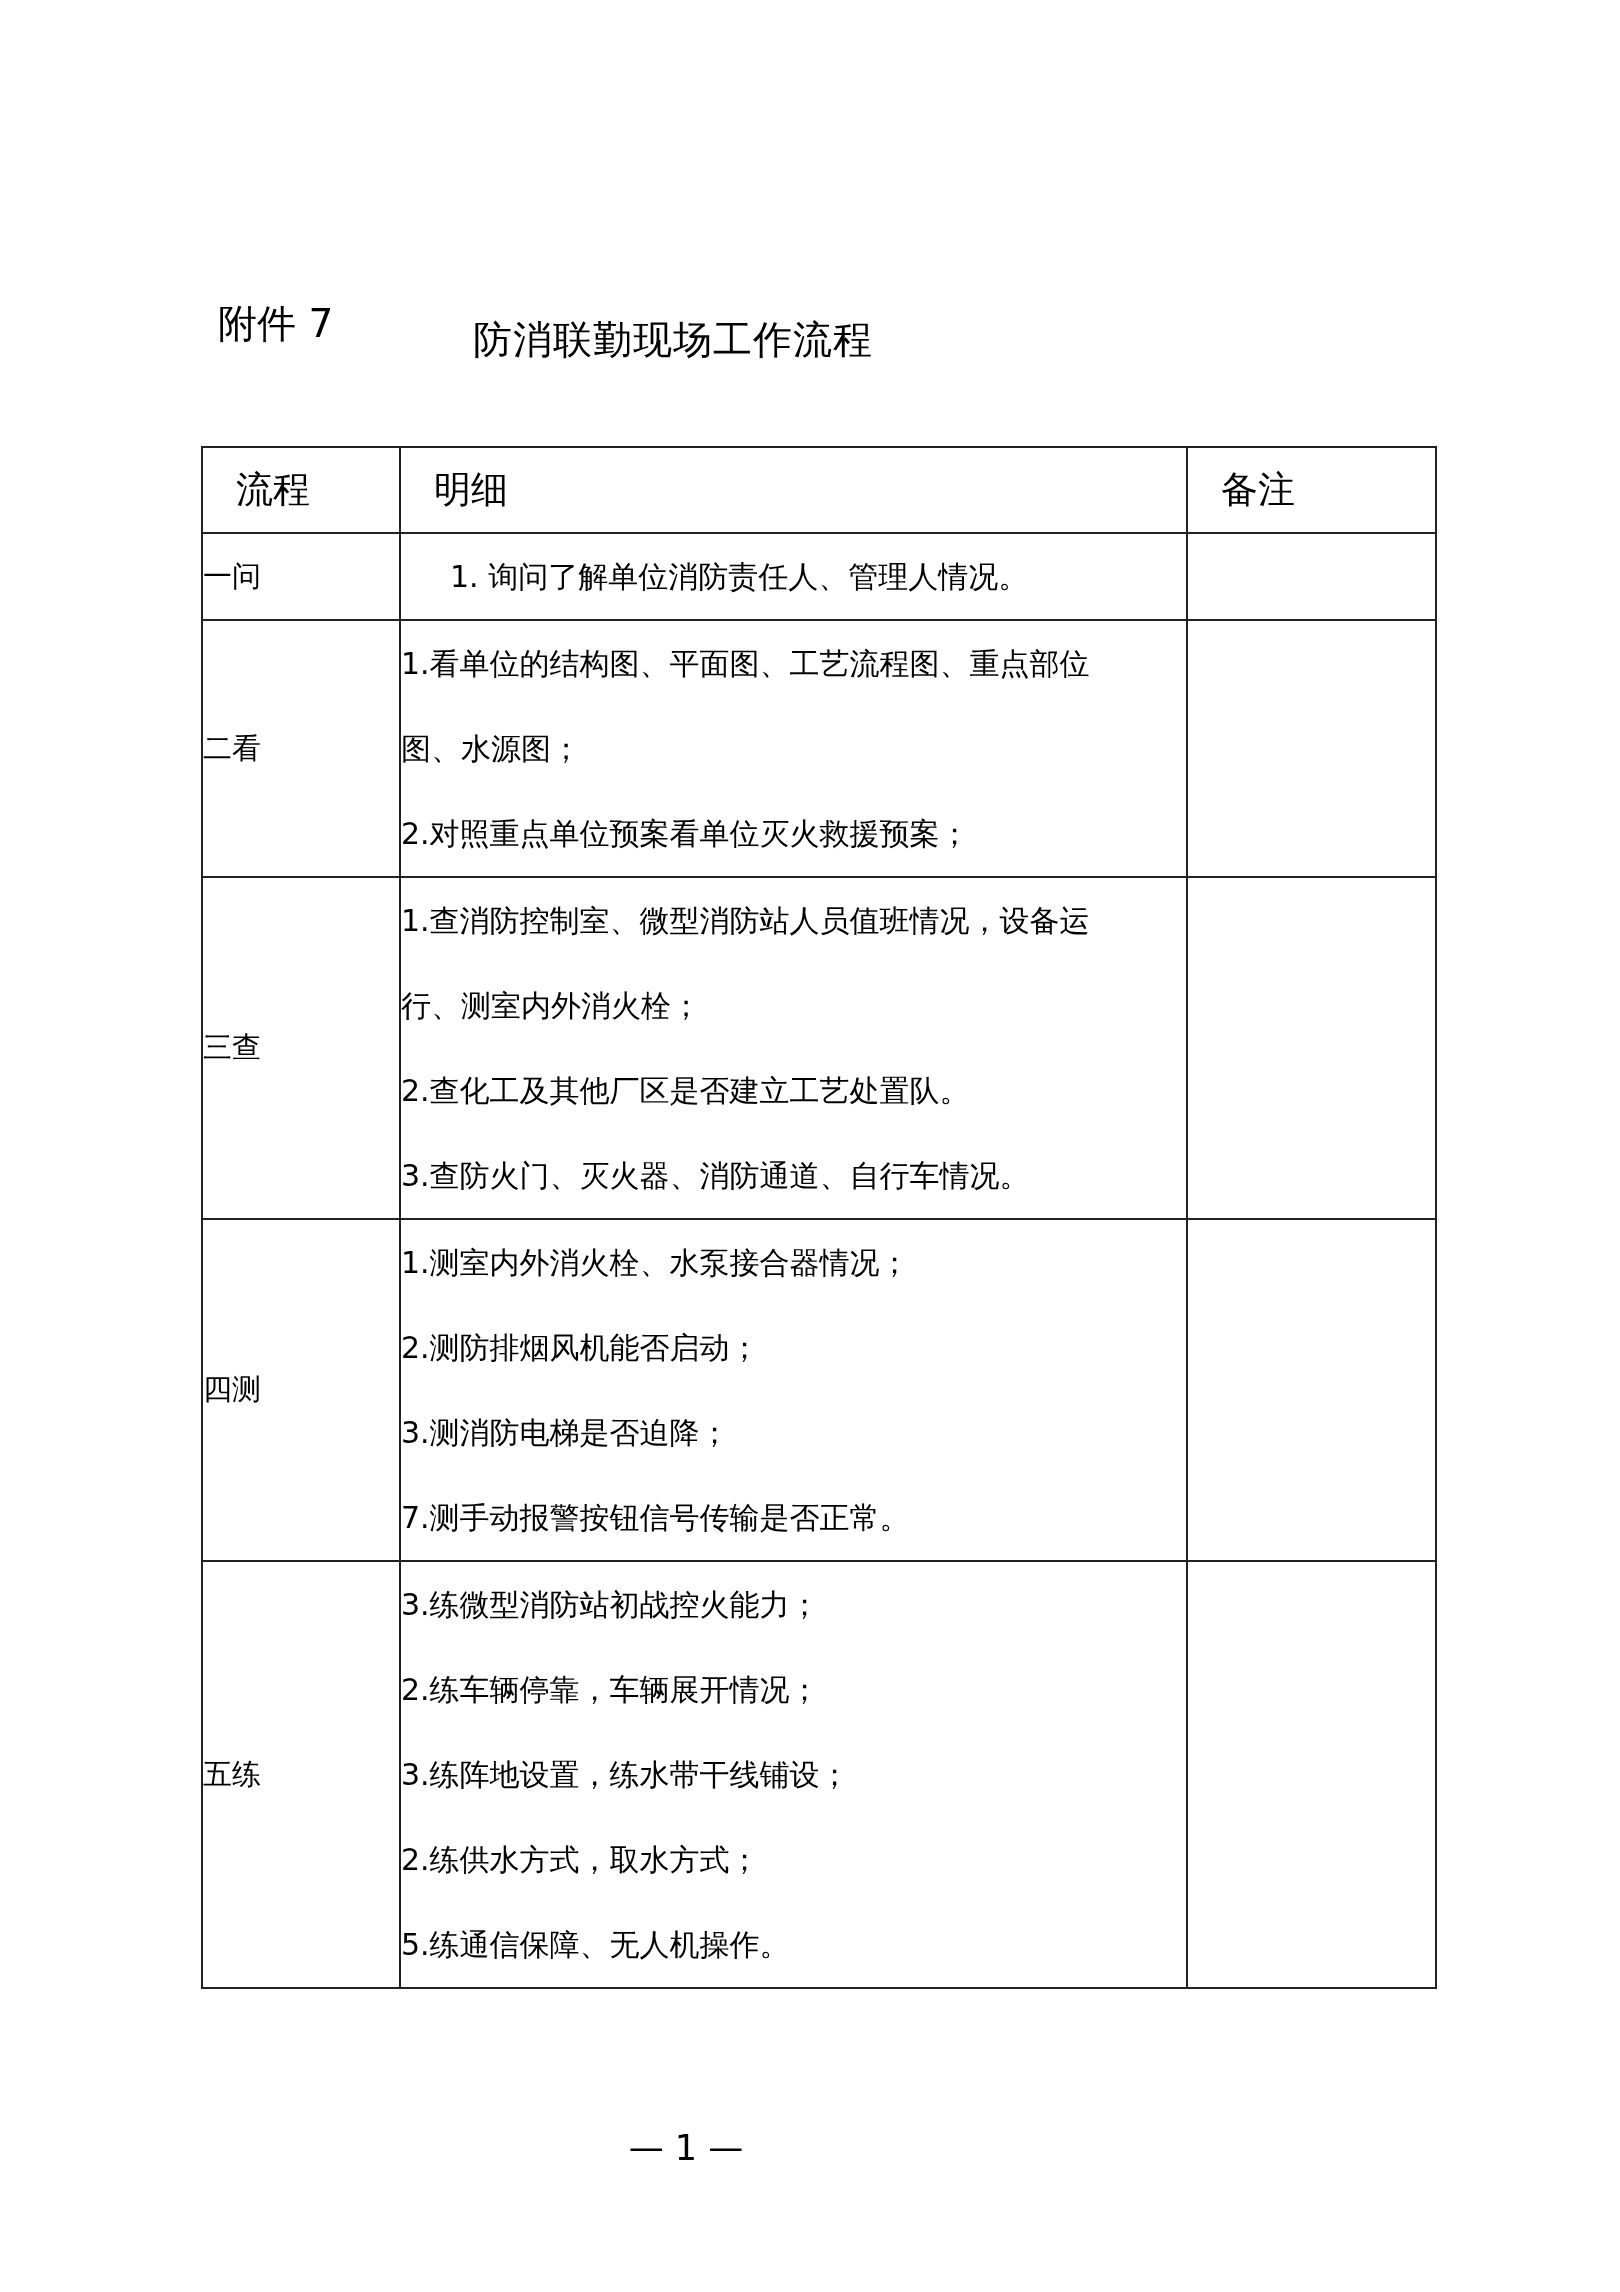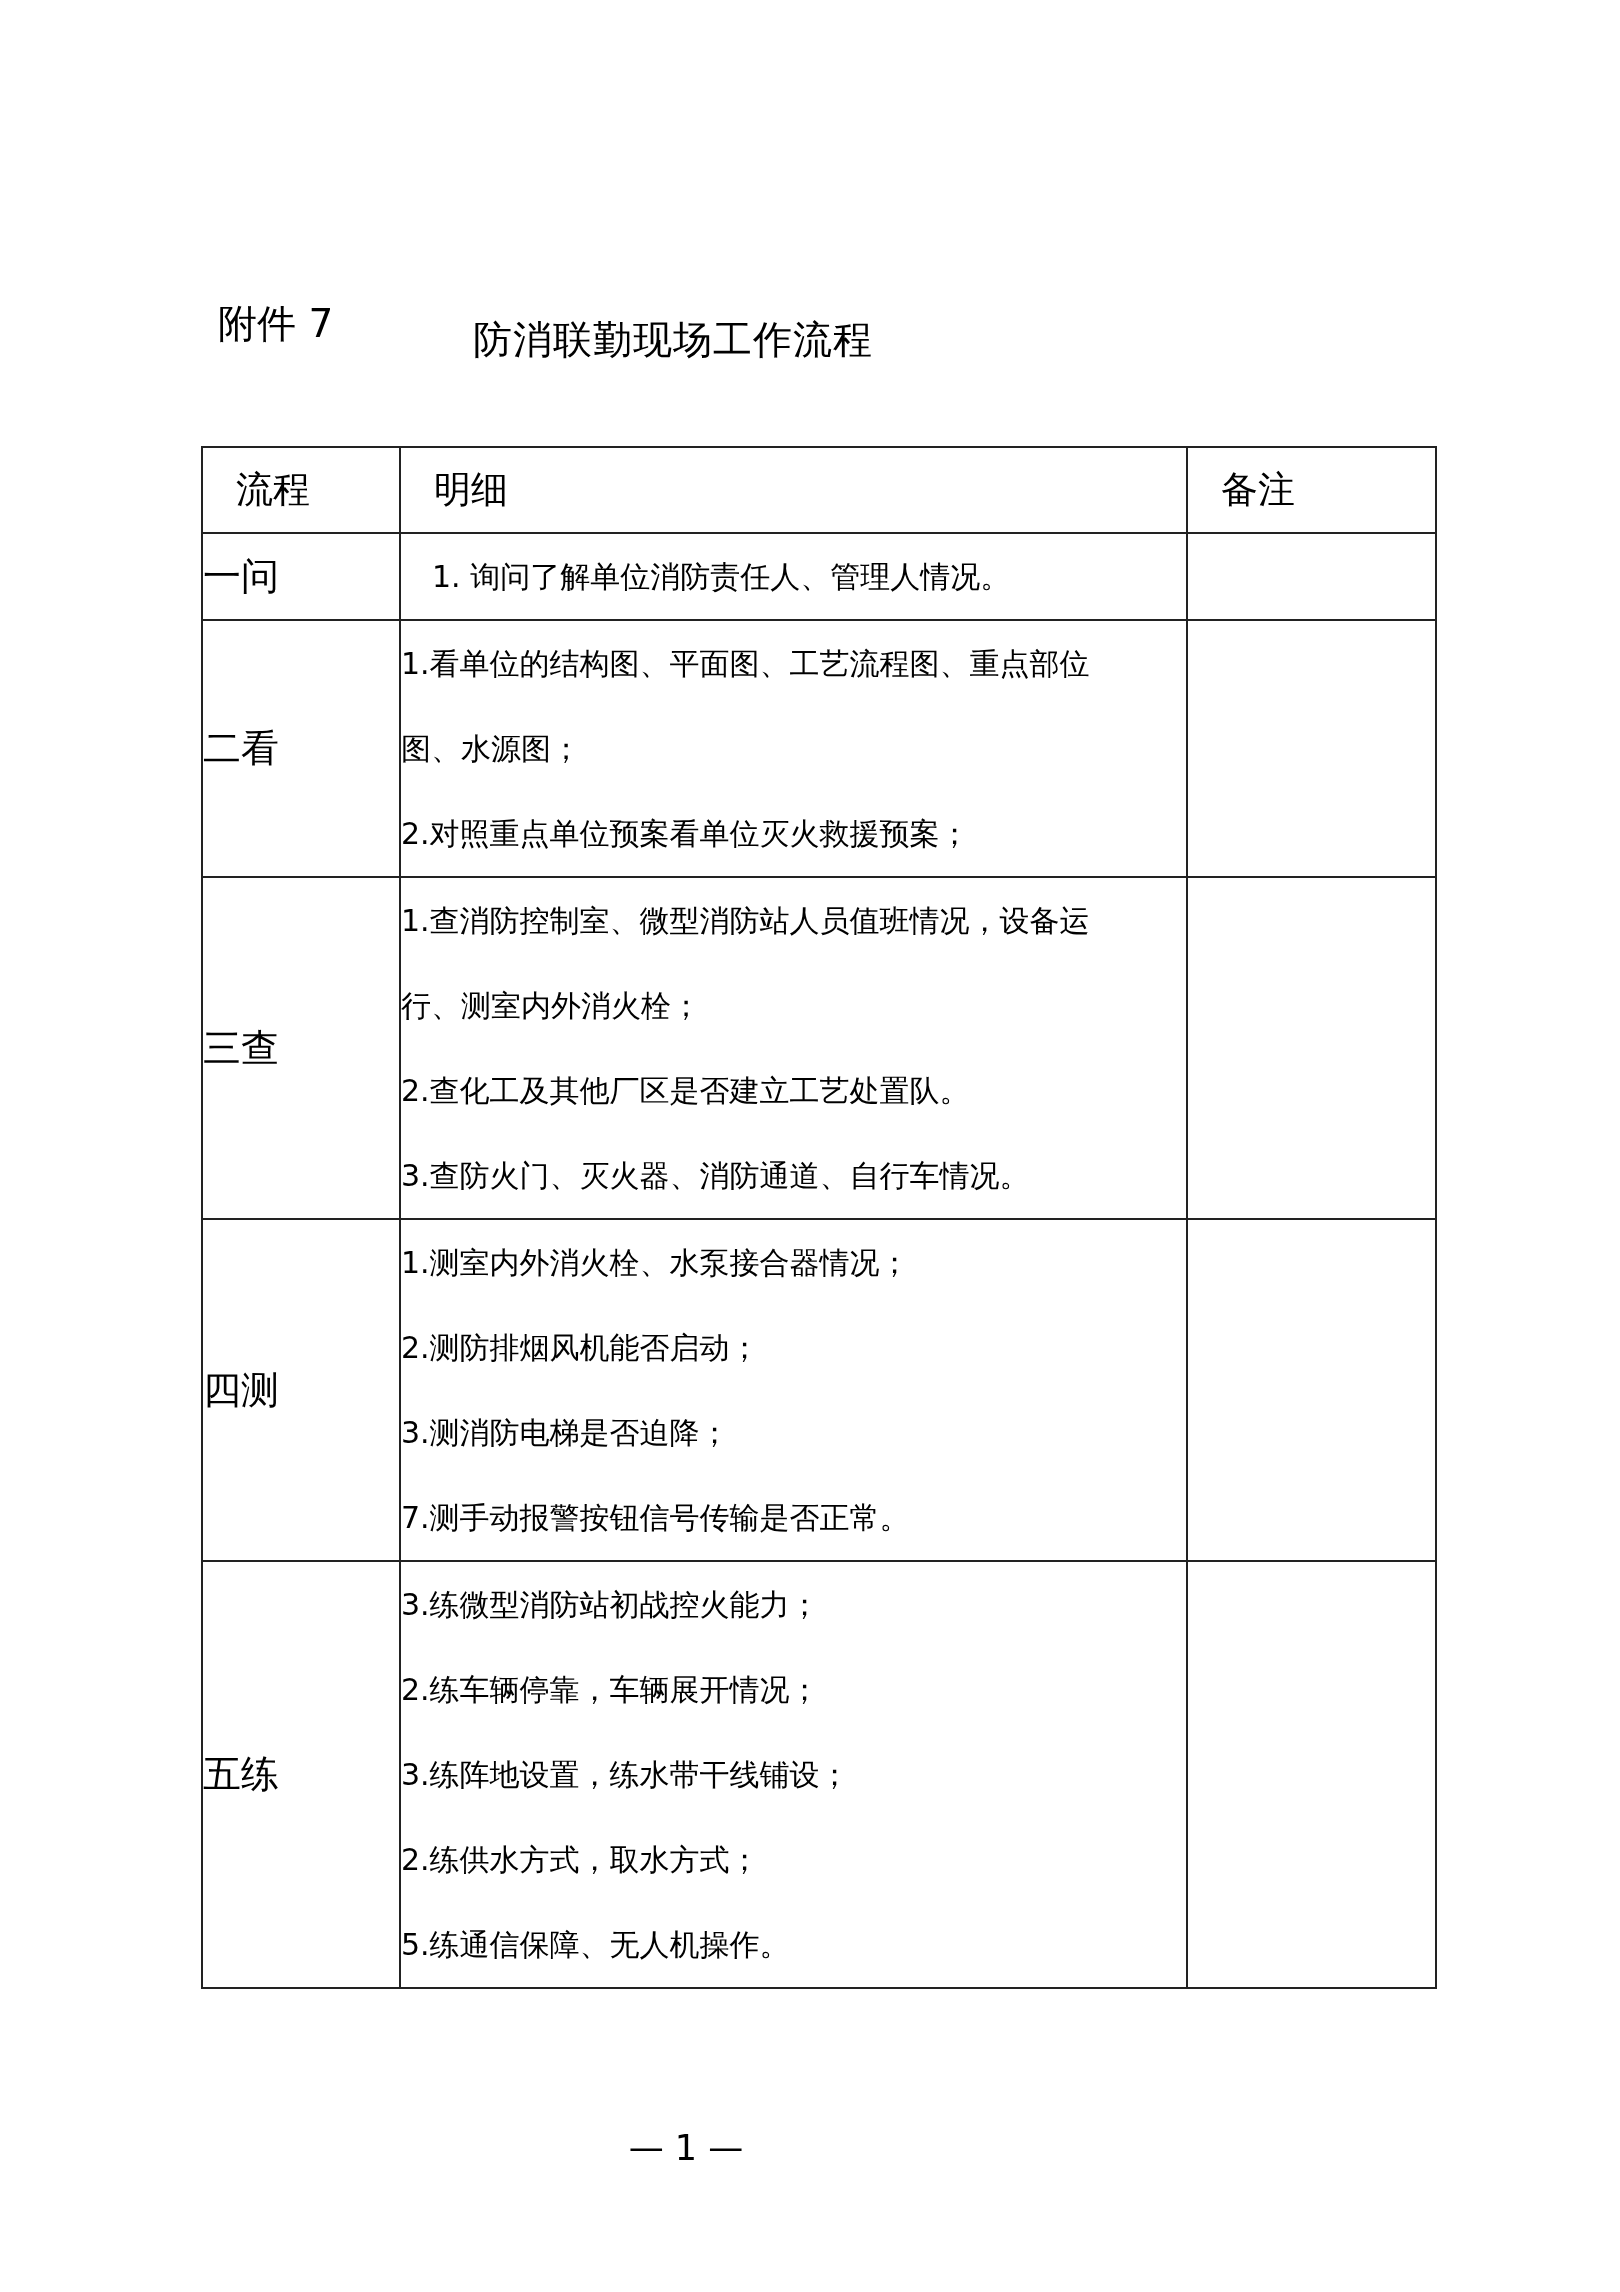--- a/index.html
+++ b/index.html
@@ -20,26 +20,26 @@
     width: 1234px; border-collapse: collapse; table-layout: fixed;
   }
   table.flow td, table.flow th {
     border: 2px solid #222222; padding: 0; vertical-align: middle;
     font-weight: normal; text-align: left;
   }
   col.c1 { width: 198px; }
   col.c2 { width: 787px; }
   col.c3 { width: 249px; }
   tr.head th { height: 84px; font-size: 37px; padding-left: 33px; }
-  td.label { font-size: 38px; padding-left: 15.7px; margin-top: 16px; }
+  td.label { font-size: 29px; padding-left: 15.7px; margin-top: 16px; }
   td.detail { padding: 0 9.8px 0 9.8px; }
   td.detail .line {
     font-size: 30px; height: 85px; line-height: 85px; white-space: nowrap;
   }
-  td.detail.indent .line { padding-left: 31px; }
+  td.detail.indent .line { padding-left: 49px; }
   tr.r1 td { height: 84px; }
   .page-num {
     position: absolute; left: 0; width: 1372px; top: 2129px;
     text-align: center; font-size: 35px; line-height: 39px;
     font-family: "DejaVu Sans", sans-serif;
   }
 </style>
 </head>
 <body>
 

